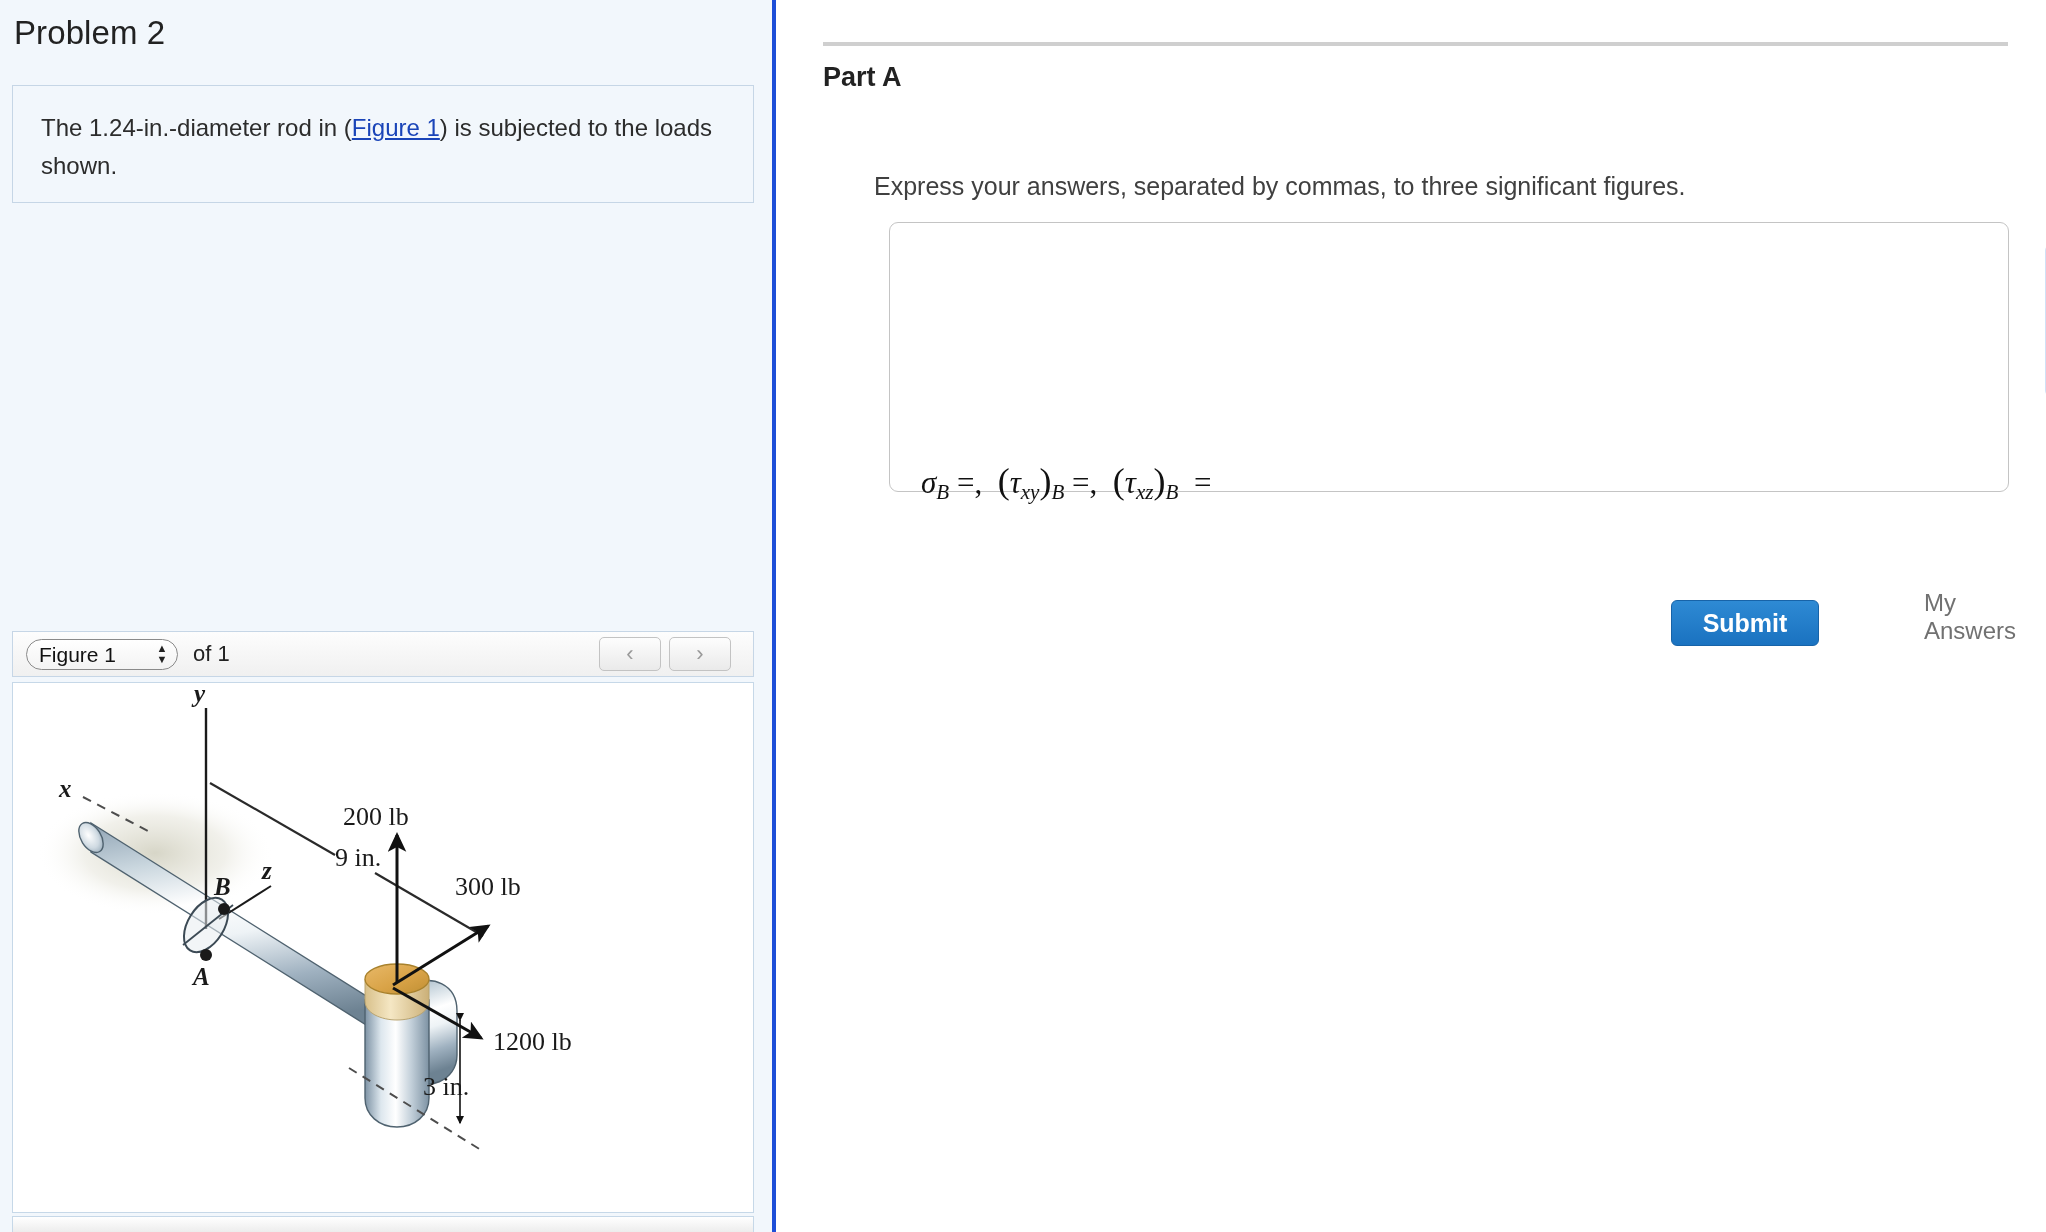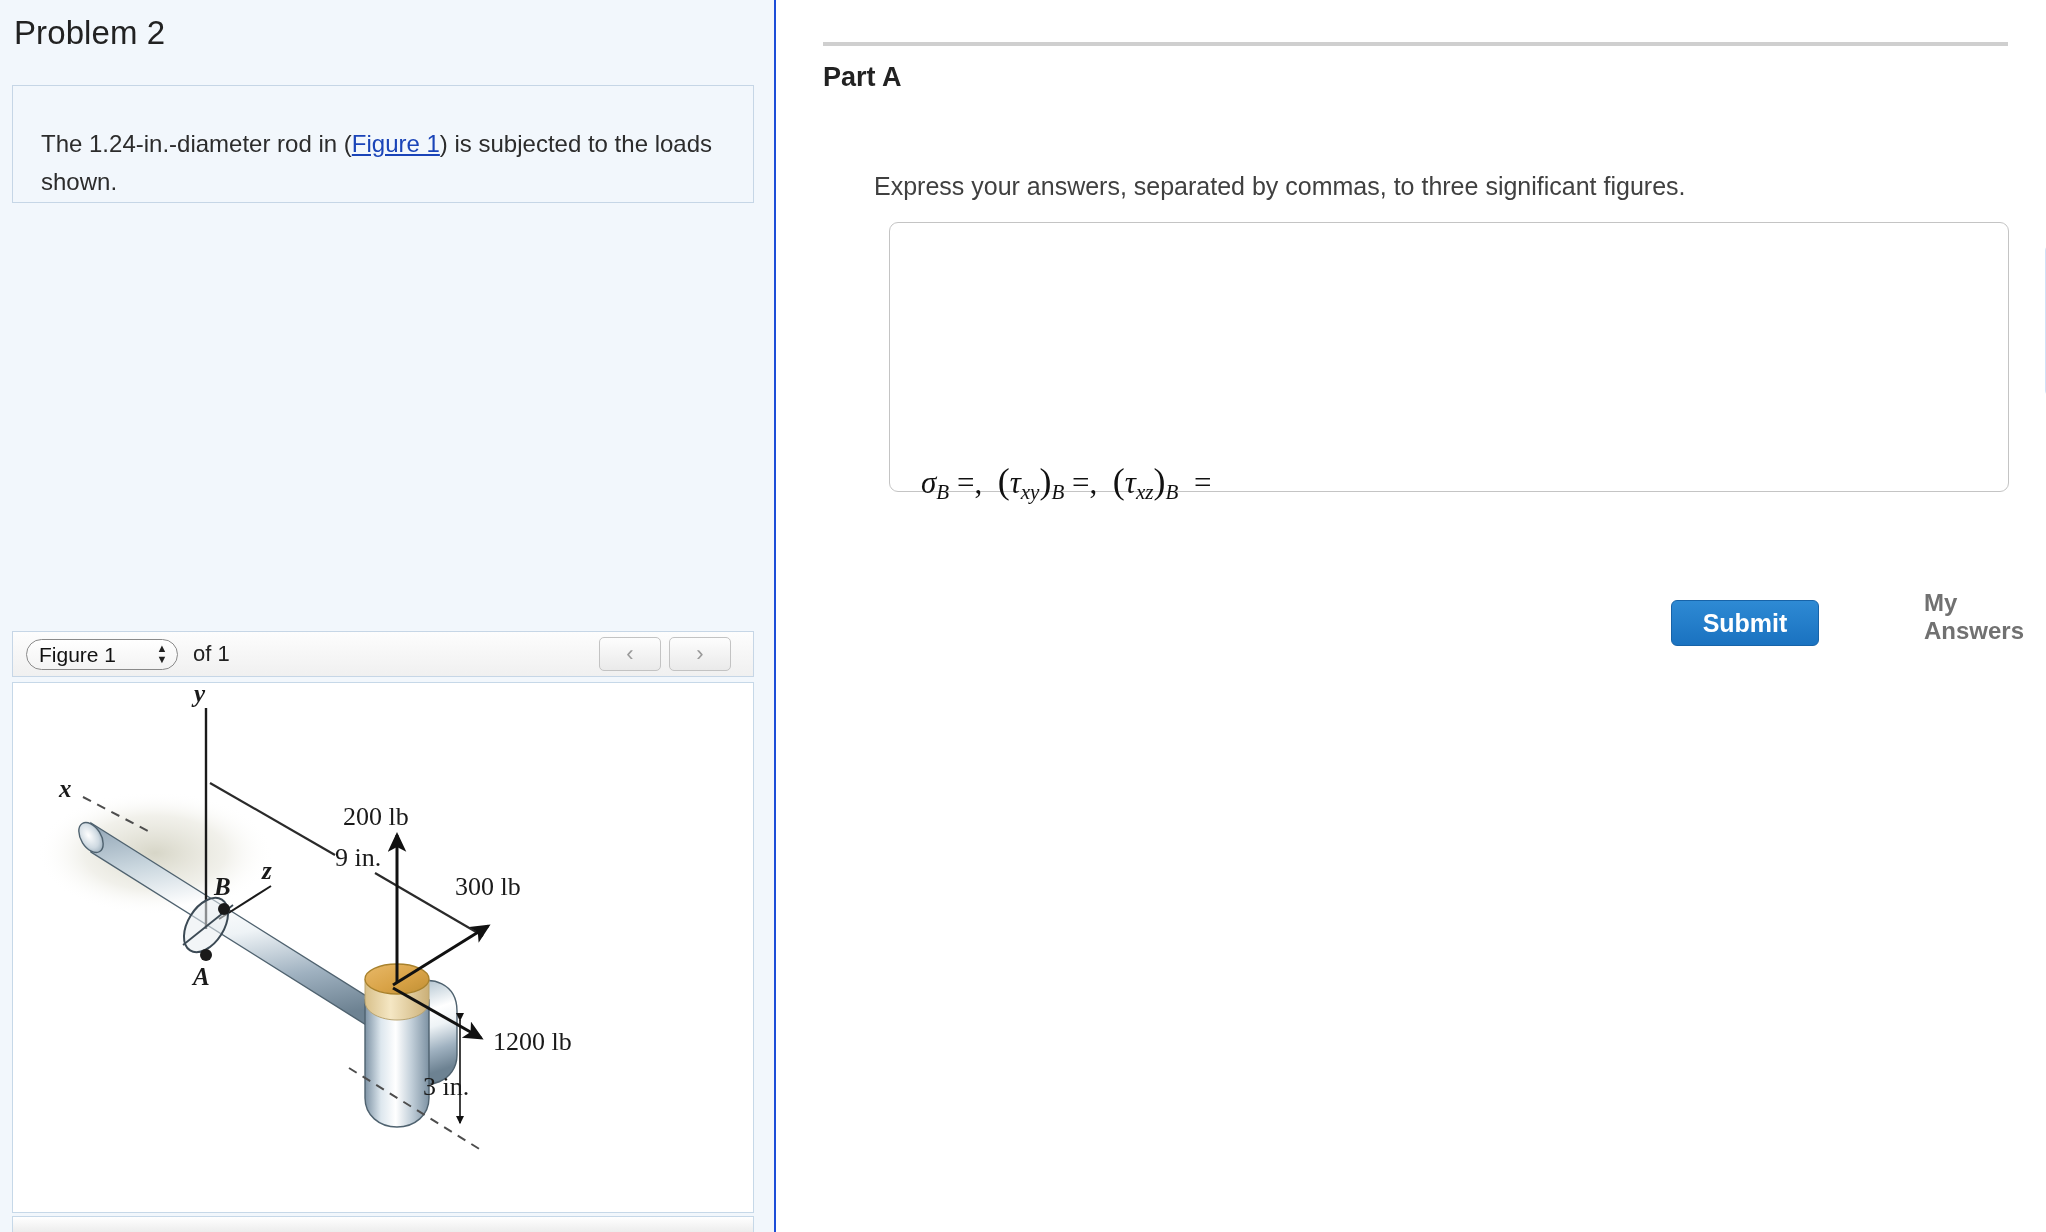--- a/index.html
+++ b/index.html
@@ -10,36 +10,36 @@
     font-family: "Liberation Sans", sans-serif;
     overflow: hidden;
   }
   #root { position: relative; width: 2046px; height: 1232px; }
 
   
   #left-panel {
     position: absolute; left: 0; top: 0;
     width: 776px; height: 1232px;
     background: #f2f7fc;
-    border-right: 2px solid #1d4ed8;
+    border-right: 4px solid #1d4ed8;
   }
   #problem-title {
     position: absolute; left: 14px; top: 14px;
     font-size: 33px; color: #222; letter-spacing: .1px;
   }
   #statement-box {
     position: absolute; left: 12px; top: 85px;
     width: 742px; height: 118px;
     background: #f2f7fc;
     border: 1px solid #c6d6e6;
   }
   #statement-text {
     position: absolute; left: 28px; top: 23px;
     width: 690px;
-    font-size: 24px; color: #2c2c2c; line-height: 38px; margin-top: 16px;
+    font-size: 24px; color: #2c2c2c; line-height: 38px;
   }
   #statement-text a.figlink {
     color: #1a44b8; text-decoration: underline;
   }
 
   
   #figure-bar {
     position: absolute; left: 12px; top: 631px;
     width: 742px; height: 46px;
     background: linear-gradient(#fdfdfd, #f0f0f0);
@@ -146,21 +146,21 @@
   #submit-btn {
     position: absolute; left: 895px; top: 578px;
     width: 148px; height: 46px;
     background: linear-gradient(#2e8ad4, #1a72c0);
     border: 1px solid #1763a8; border-radius: 6px;
     color: #fff; font-size: 25px; font-weight: bold;
     display: flex; align-items: center; justify-content: center; margin-top: 22px;
   }
   #my-answers {
     position: absolute; left: 1148px; top: 589px;
-    font-size: 24px; font-weight: bold; color: #717171;
+    font-size: 24px; font-weight: normal; color: #717171;
   }
   .figtext {
     font-family: "Liberation Serif", serif;
     font-style: italic; font-weight: bold;
     font-size: 25px; fill: #1a1a1a;
   }
   .figdim {
     font-family: "Liberation Serif", serif;
     font-size: 26px; fill: #1a1a1a;
   }

